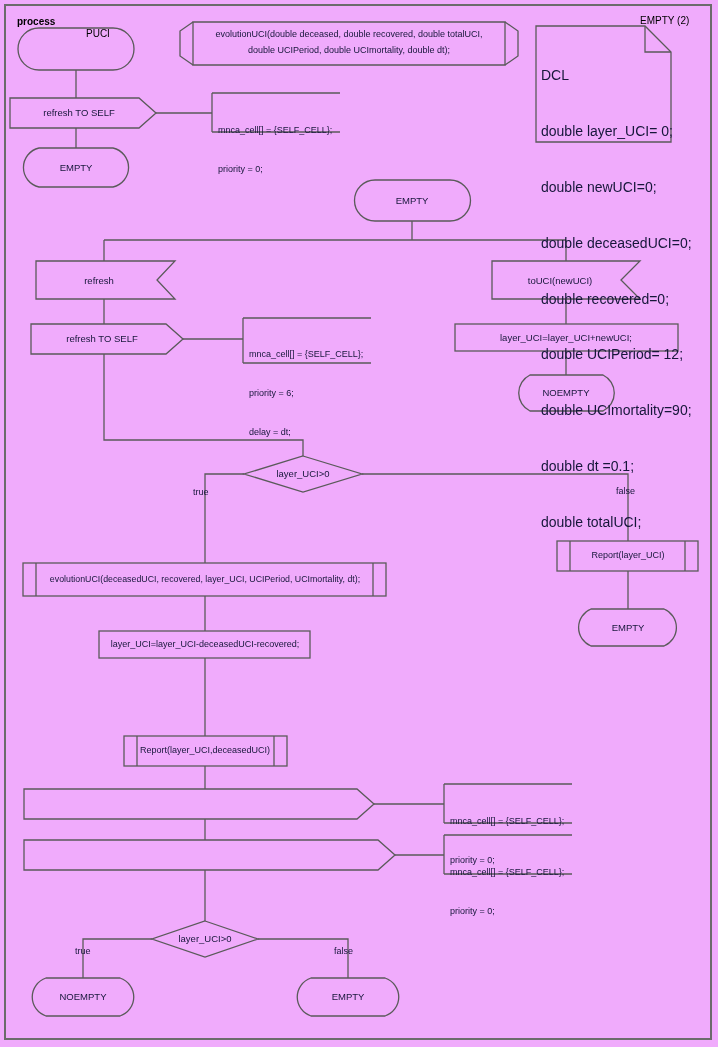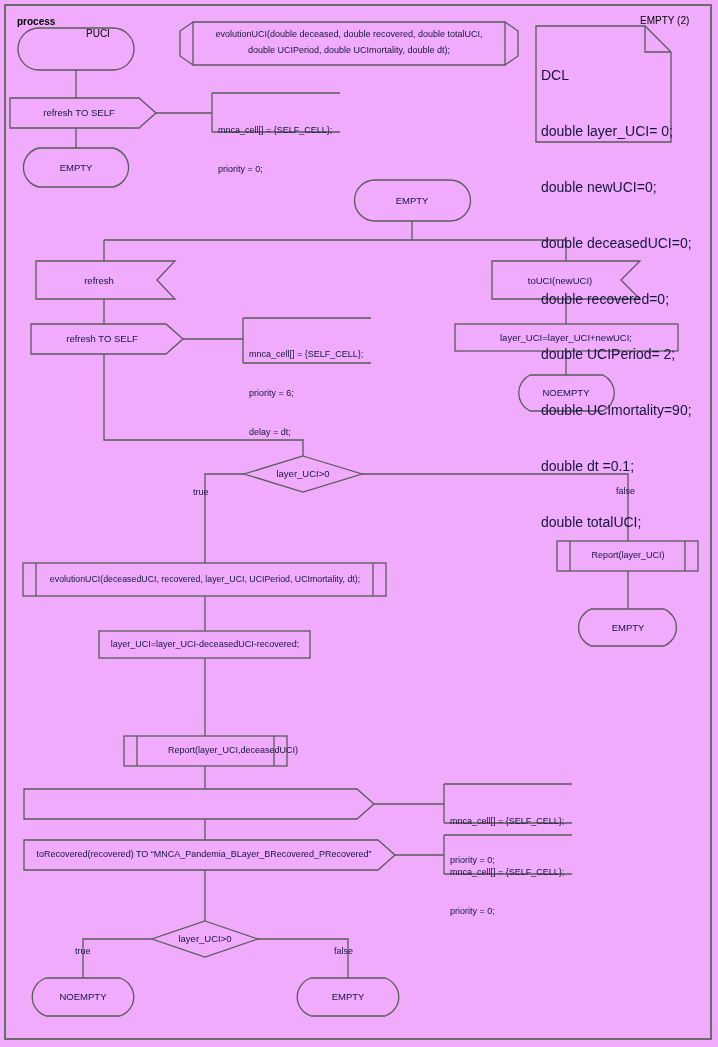--- a/index.html
+++ b/index.html
@@ -210,21 +210,21 @@
 
   <div class="shape-text sm" style="left:349px; top:35px;">evolutionUCI(double deceased, double recovered, double totalUCI,</div>
   <div class="shape-text sm" style="left:349px; top:51px;">double UCIPeriod, double UCImortality, double dt);</div>
 
   <div class="note-text" style="left:541px; top:29px;">
     <div>DCL</div>
     <div>double layer_UCI= 0;</div>
     <div>double newUCI=0;</div>
     <div>double deceasedUCI=0;</div>
     <div>double recovered=0;</div>
-    <div>double UCIPeriod= 2;</div>
+    <div>double UCIPeriod= 12;</div>
     <div>double UCImortality=90;</div>
     <div>double dt =0.1;</div>
     <div>double totalUCI;</div>
   </div>
 
   <div class="shape-text" style="left:79px; top:113px;">refresh TO SELF</div>
   <div class="tasknote" style="left:218px; top:98px;">
     <div>mnca_cell[] = {SELF_CELL};</div>
     <div>priority = 0;</div>
   </div>
@@ -243,26 +243,25 @@
   <div class="shape-text" style="left:560px; top:281px;">toUCI(newUCI)</div>
   <div class="shape-text" style="left:566px; top:338px;">layer_UCI=layer_UCI+newUCI;</div>
   <div class="shape-text" style="left:566px; top:393px;">NOEMPTY</div>
 
   <div class="shape-text" style="left:303px; top:474px;">layer_UCI&gt;0</div>
   <div class="edgelbl" style="left:193px; top:459px;">true</div>
   <div class="edgelbl" style="left:616px; top:458px;">false</div>
 
   <div class="shape-text xs" style="left:205px; top:580px;">evolutionUCI(deceasedUCI, recovered, layer_UCI, UCIPeriod, UCImortality, dt);</div>
   <div class="shape-text sm" style="left:205px; top:645px;">layer_UCI=layer_UCI-deceasedUCI-recovered;</div>
-  <div class="shape-text sm" style="left:205px; top:751px;margin-left:28px;">Report(layer_UCI,deceasedUCI)</div>
+  <div class="shape-text sm" style="left:205px; top:751px;">Report(layer_UCI,deceasedUCI)</div>
   <div class="tasknote" style="left:450px; top:789px;">
     <div>mnca_cell[] = {SELF_CELL};</div>
     <div>priority = 0;</div>
   </div>
-  <div class="shape-text sm" style="left:204px; top:855px;">toRecovered(recovered) TO “MNCA_Pandemia_BLayer_BRecovered_PRecovered”</div>
   <div class="tasknote" style="left:450px; top:840px;">
     <div>mnca_cell[] = {SELF_CELL};</div>
     <div>priority = 0;</div>
   </div>
 
   <div class="shape-text sm" style="left:628px; top:556px;">Report(layer_UCI)</div>
   <div class="shape-text" style="left:628px; top:628px;">EMPTY</div>
 
   <div class="shape-text" style="left:205px; top:939px;">layer_UCI&gt;0</div>
   <div class="edgelbl" style="left:75px; top:918px;">true</div>

